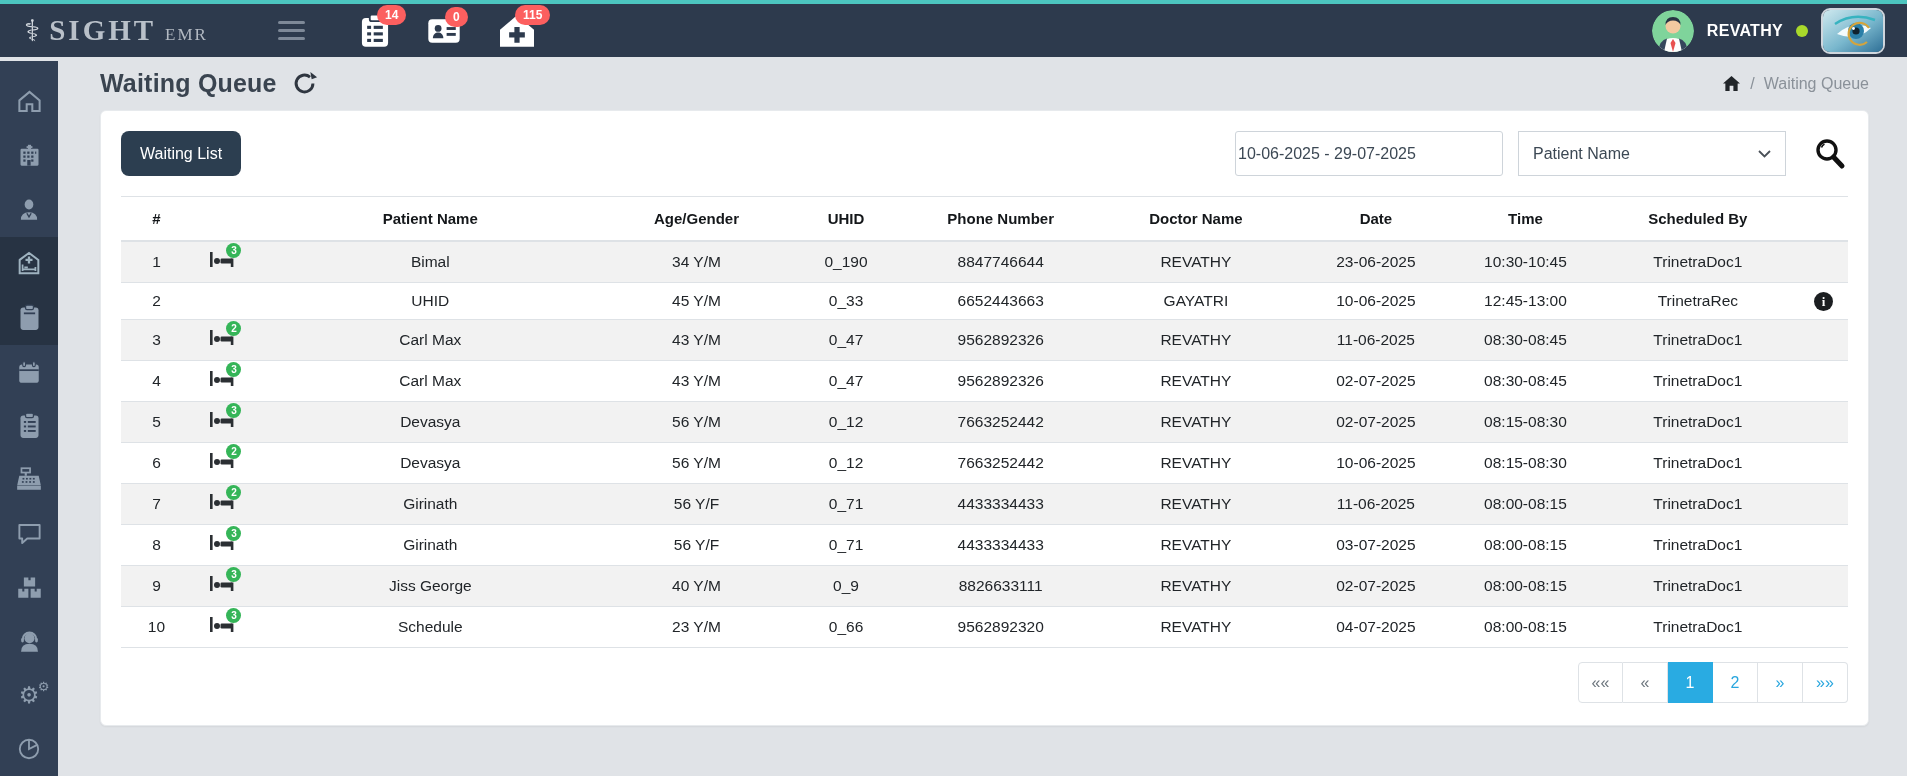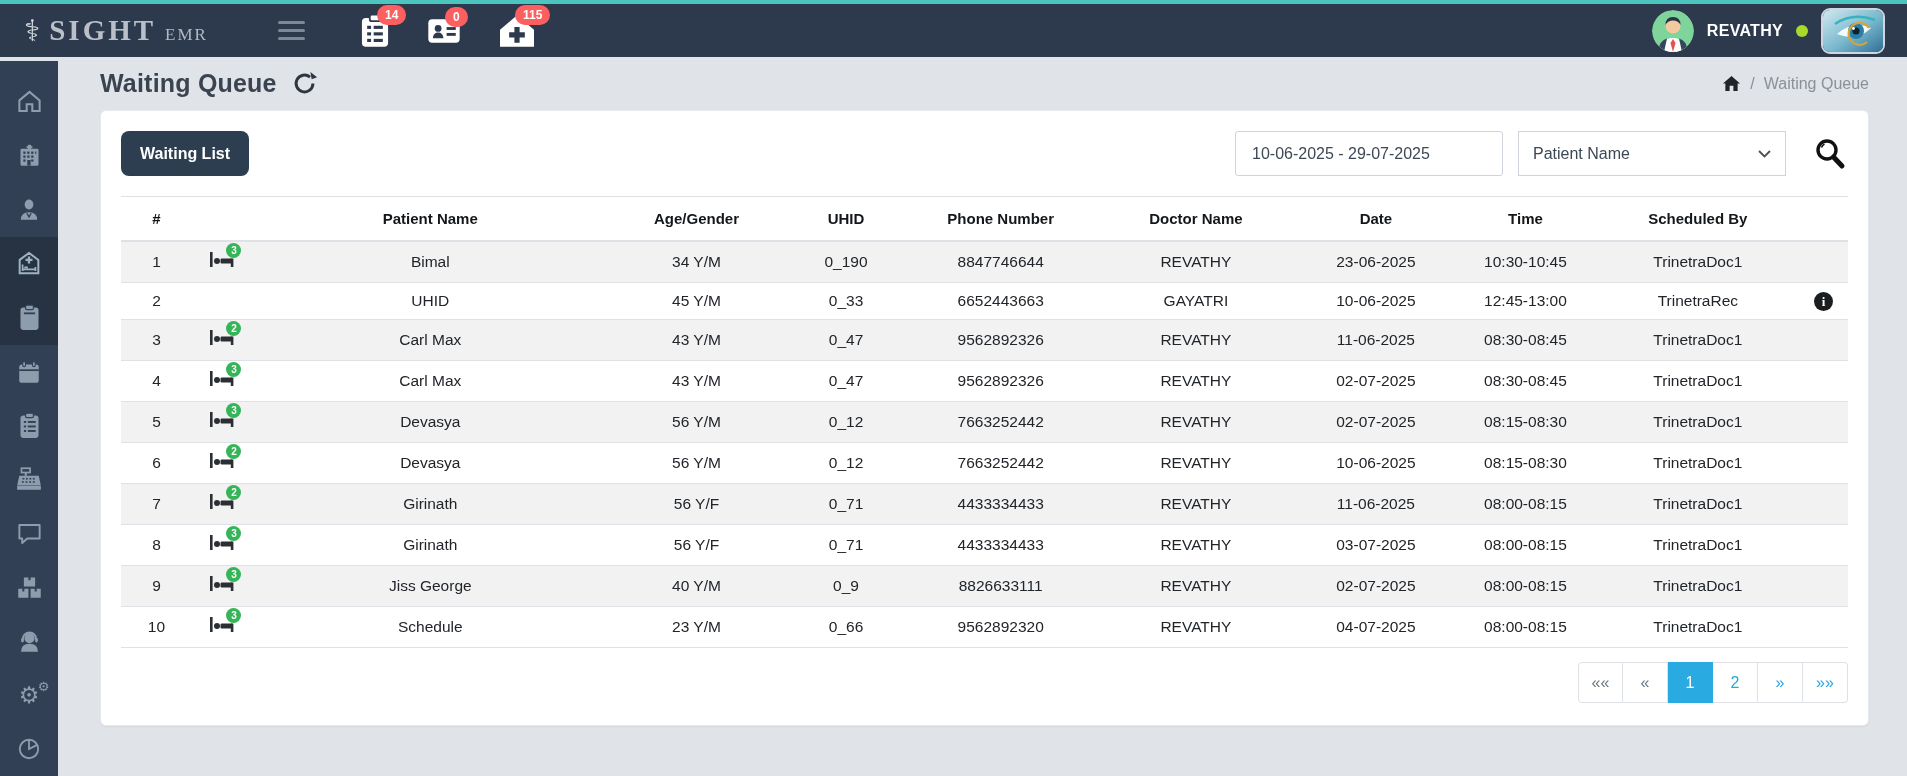--- a/index.html
+++ b/index.html
@@ -44,27 +44,27 @@
   .refresh-btn { background:none; border:none; cursor:pointer; margin-left:14px; display:flex; align-items:center; }
   .breadcrumb { margin-left:auto; display:flex; align-items:center; gap:9px; font-size:16px; color:#8a9199; }
   .breadcrumb .sep { color:#8a9199; }
 
   .card { background:#fff; border-radius:6px; border:1px solid #e7eaed; box-shadow:0 1px 2px rgba(0,0,0,.06);
           padding:20px 20px 22px 20px; min-height:588px; position:relative; }
 
   
   .toolbar { display:flex; align-items:center; }
   .tab-group { display:flex; border-radius:8px; overflow:hidden; }
-  .tab { height:45px; padding:0 19px; border:none; cursor:pointer; font-size:16px; color:#fff; font-family:inherit;font-weight:bold; }
+  .tab { height:45px; padding:0 19px; border:none; cursor:pointer; font-size:16px; color:#fff; font-family:inherit; }
   .tab.dark { background:#2c3e50; }
   .tab.teal { background:#4b9aab; border:1px solid #2c3e50; border-left:none; border-radius:0 8px 8px 0; }
   .filters { margin-left:auto; display:flex; align-items:center; }
   .f-field { height:45px; border:1px solid #ced4da; background:#fff; display:flex; align-items:center;
              font-size:16px; color:#3c4854; }
-  .date-input { width:268px; border-radius:3px; padding:0 16px; margin-right:16px; font-family:inherit; font-size:16px; color:#3c4854; }
+  .date-input { width:268px; border-radius:3px; padding:0 2px; margin-right:16px; font-family:inherit; font-size:16px; color:#3c4854; }
   .f-select { width:268px; padding:0 14px; justify-content:space-between; cursor:pointer; margin-left:-1px; }
   .f-search { width:266px; padding:0 14px; margin-left:-1px; font-family:inherit; }
   .f-search::placeholder { color:#8a9199; }
   .search-btn { background:none; border:none; cursor:pointer; margin-left:26px; display:flex; }
 
   
   table.queue { width:100%; border-collapse:collapse; margin-top:20px; table-layout:fixed; }
   .queue th { font-size:15px; font-weight:bold; color:#14171a; padding:13px 6px; text-align:center;
               border-top:1px solid #dee2e6; border-bottom:2px solid #dee2e6; }
   .queue td { font-size:15.5px; color:#212529; padding:8px 6px; text-align:center; border-top:1px solid #dee2e6; height:37px; }

